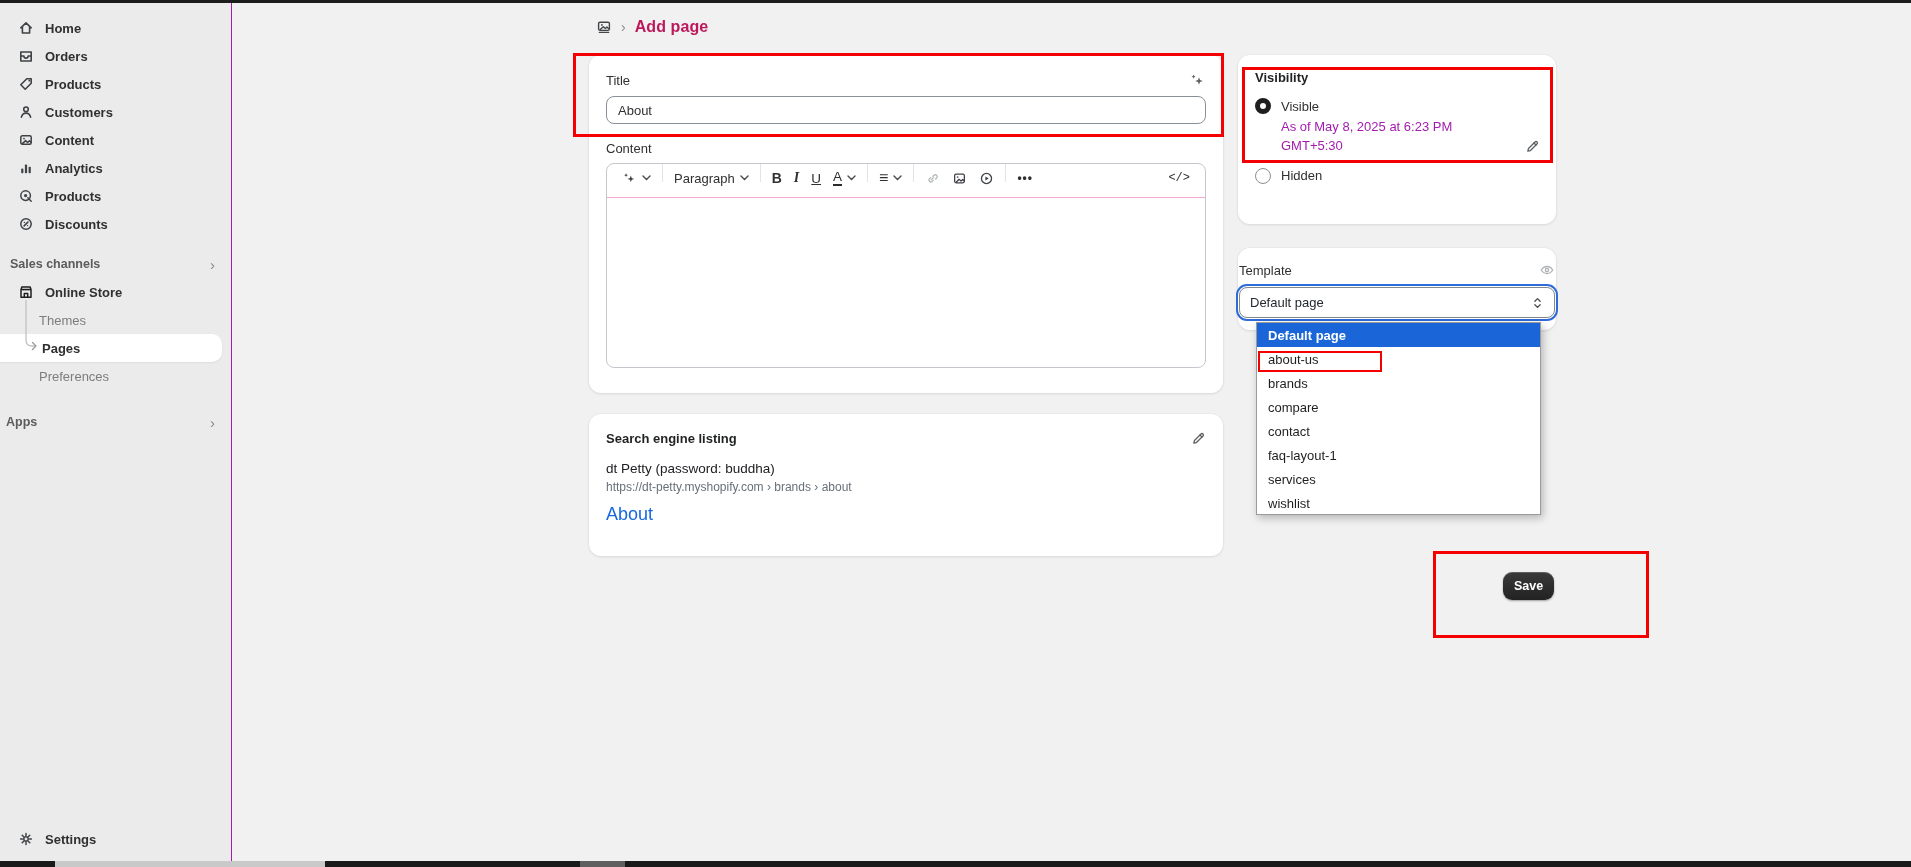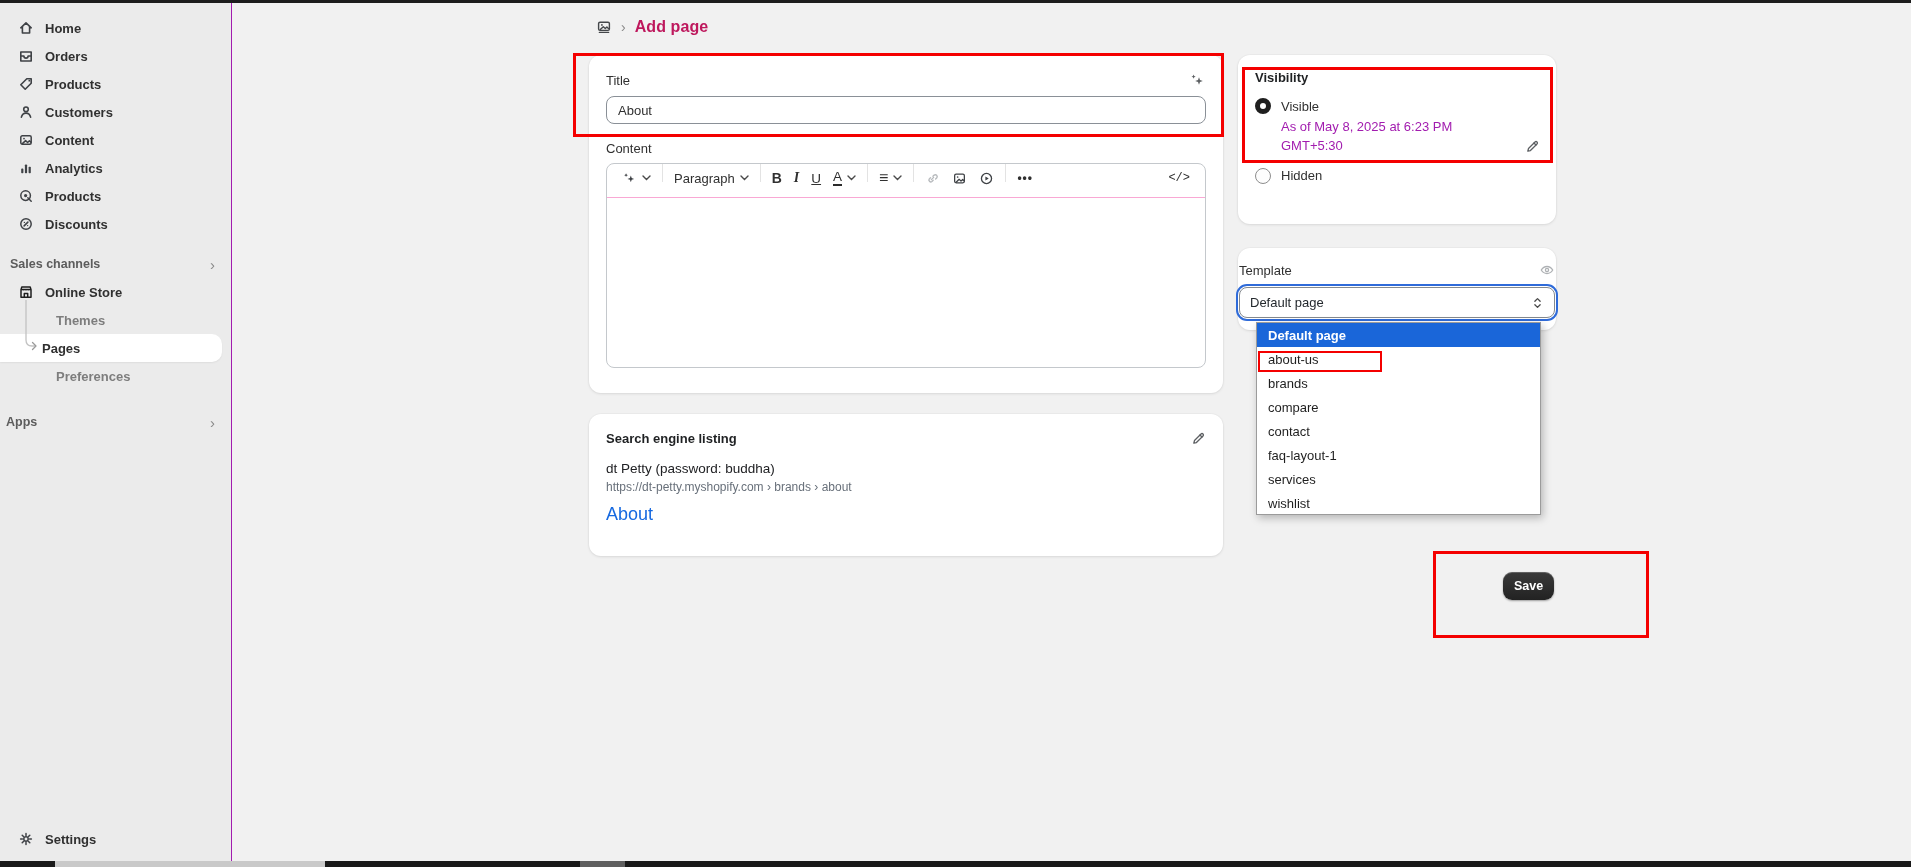--- a/index.html
+++ b/index.html
@@ -12,21 +12,21 @@
   .bottombar .seg1 { position:absolute; left:55px; top:0; width:270px; height:6px; background:#c9c9c9; }
   .bottombar .seg2 { position:absolute; left:580px; top:0; width:45px; height:6px; background:#5f5f5f; }
 
   
   .sidebar { position:absolute; left:0; top:3px; width:232px; height:858px; background:#ebebeb; border-right:1px solid #a21caf; padding-top:11px; }
   .nav-item { display:flex; align-items:center; height:28px; padding:0 10px 0 18px; gap:11px; font-size:13px; font-weight:600; color:#303030; cursor:pointer; }
   .nav-item svg { flex:0 0 auto; }
   .section-head { display:flex; align-items:center; justify-content:space-between; height:28px; margin-top:12px; padding:0 16px 0 10px; font-size:12.5px; font-weight:600; color:#5c5c5c; }
   .section-head.apps { margin-top:18px; padding-left:6px; }
   .chev-right { color:#8a8a8a; font-size:15px; font-weight:400; line-height:1; }
-  .nav-sub { display:flex; align-items:center; height:28px; padding-left:56px; font-size:13px; font-weight:700; color:#7d7d7d; cursor:pointer; }
+  .nav-sub { display:flex; align-items:center; height:28px; padding-left:39px; font-size:13px; font-weight:400; color:#7d7d7d; cursor:pointer; }
   .nav-sub.selected { background:#ffffff; border-radius:0 10px 10px 0; width:222px; color:#303030; font-weight:600; padding-left:42px; box-shadow:0 1px 2px rgba(0,0,0,.06); }
   .tree-connector { position:absolute; left:22px; top:297px; z-index:2; }
   .settings-row { position:absolute; left:0; bottom:8px; width:232px; }
 
   
   .breadcrumb { position:absolute; left:596px; top:17px; height:20px; display:flex; align-items:center; gap:9px; }
   .breadcrumb .sep { color:#8a8a8a; font-size:14px; }
   .breadcrumb .pg-title { font-size:16px; font-weight:700; color:#be185d; letter-spacing:.1px; }
 
   

